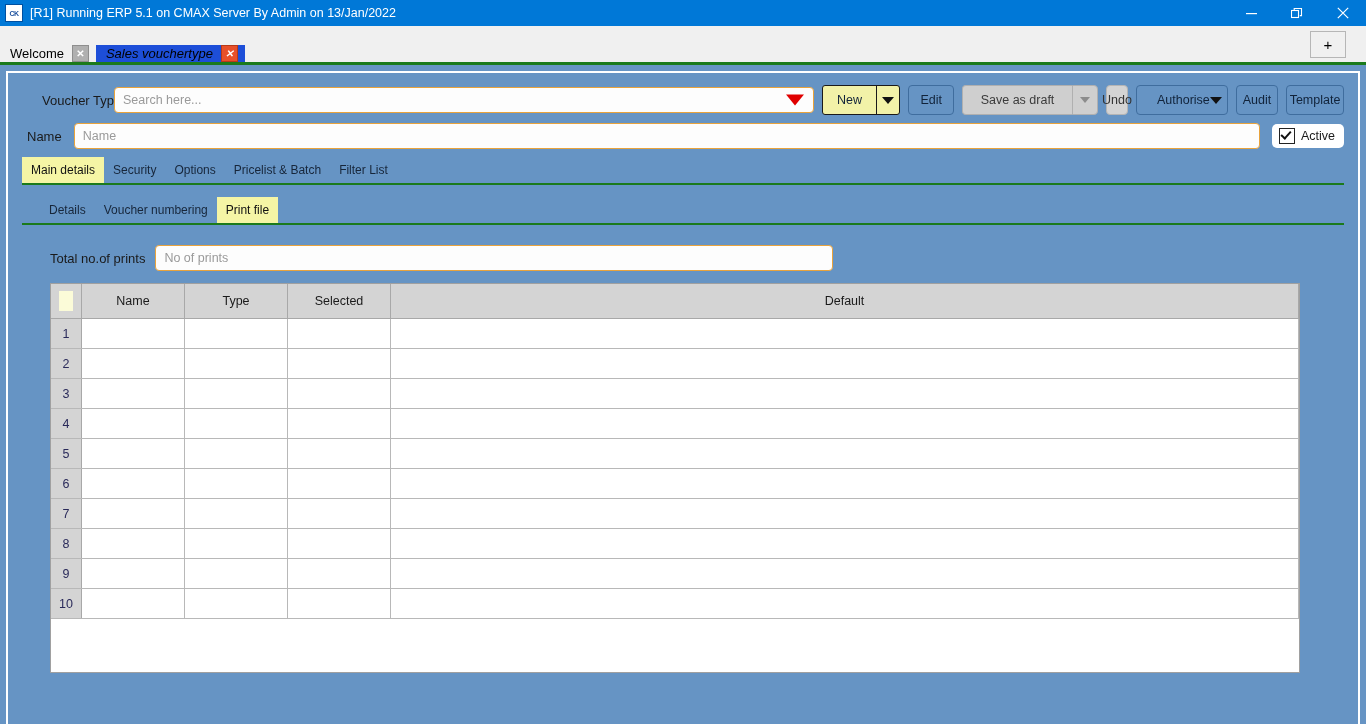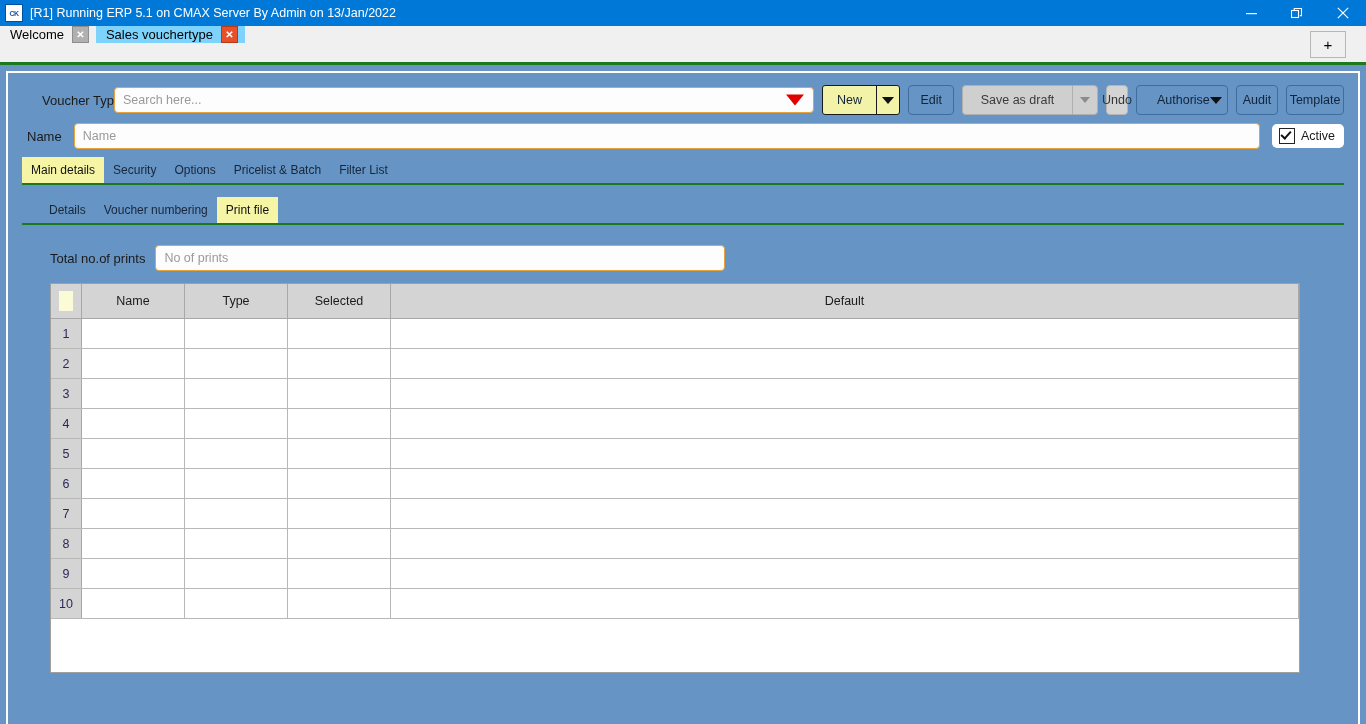--- a/index.html
+++ b/index.html
@@ -60,34 +60,35 @@
     justify-content: center;
     color: #ffffff;
   }
   .win-btn svg { display: block; }
 
   
   .tabbar {
     height: 36px;
     background: #f0f0f0;
     display: flex;
-    align-items: flex-start;
+    align-items: flex-end;
     position: relative;
   }
   .doc-tab {
     display: flex;
     align-items: center;
     padding: 0 7px 0 10px;
     gap: 8px;
     font-size: 13px;
     color: #000;
     cursor: default;
   }
   .doc-tab.active {
-    background: #7dd3fc;
+    background: #1d4ed8;
+    font-style: italic;
   }
   .tab-close {
     width: 15px;
     height: 15px;
     display: flex;
     align-items: center;
     justify-content: center;
     font-size: 10px;
     font-weight: bold;
     color: #ffffff;
@@ -314,21 +315,21 @@
     margin: 16px 20px 0 28px;
     padding-top: 4px;
   }
   .prints-row {
     display: flex;
     align-items: center;
     gap: 10px;
     padding-bottom: 12px;
   }
   .prints-input {
-    width: 570px;
+    width: 678px;
     height: 26px;
   }
 
   
   .grid {
     border: 1px solid #a0a0a0;
     background: #ffffff;
     width: 1250px;
     height: 390px;
     box-sizing: border-box;

